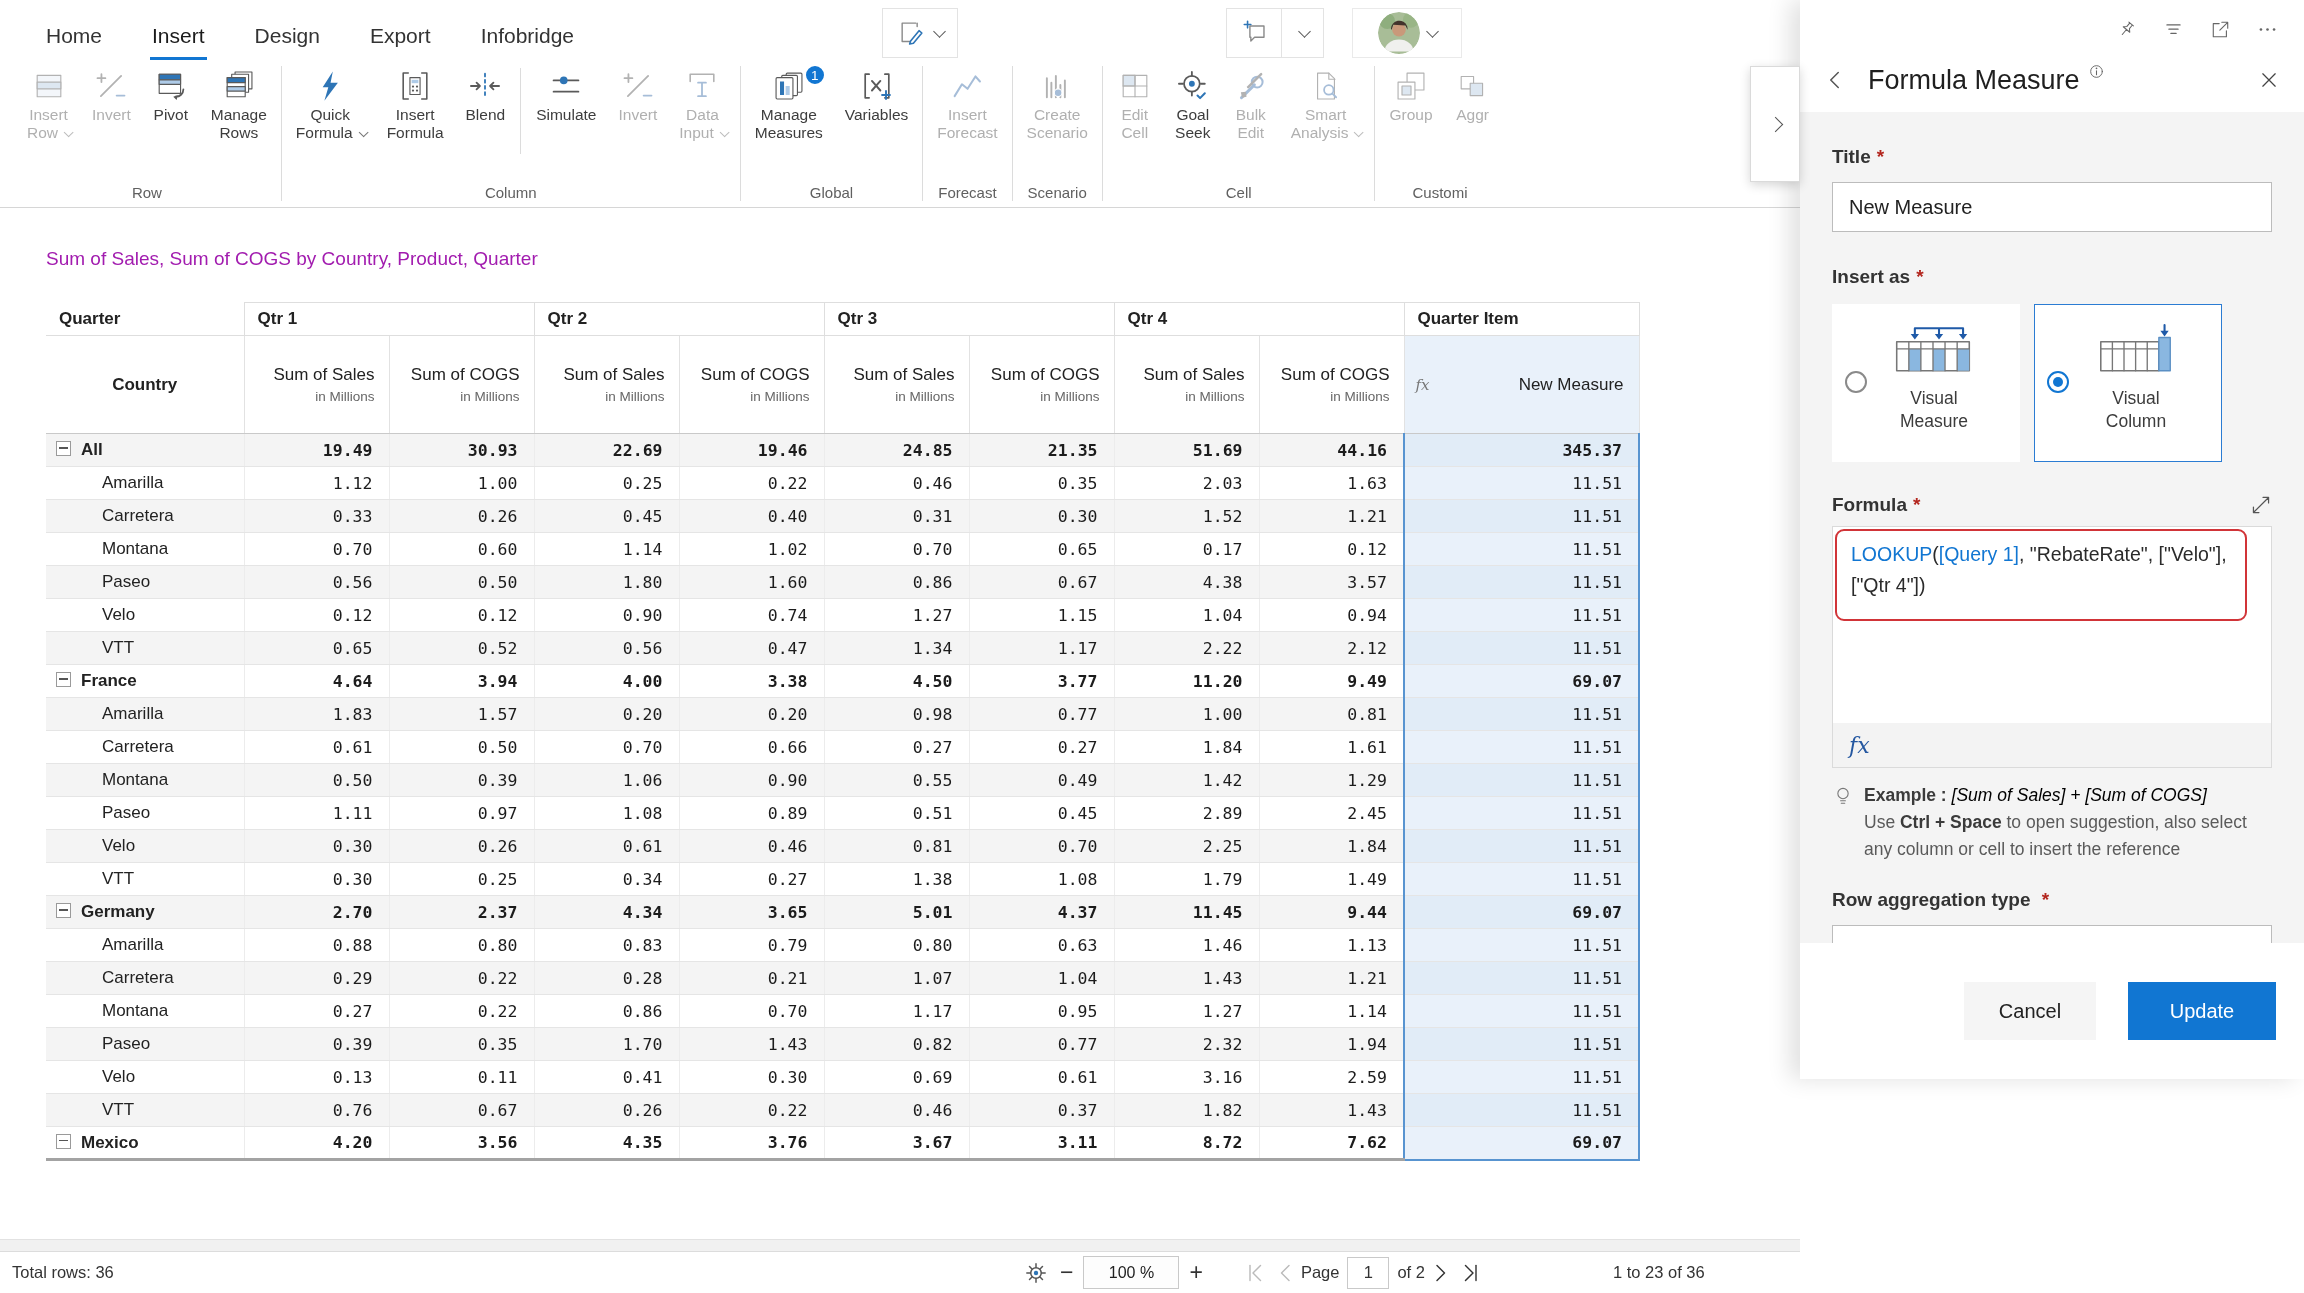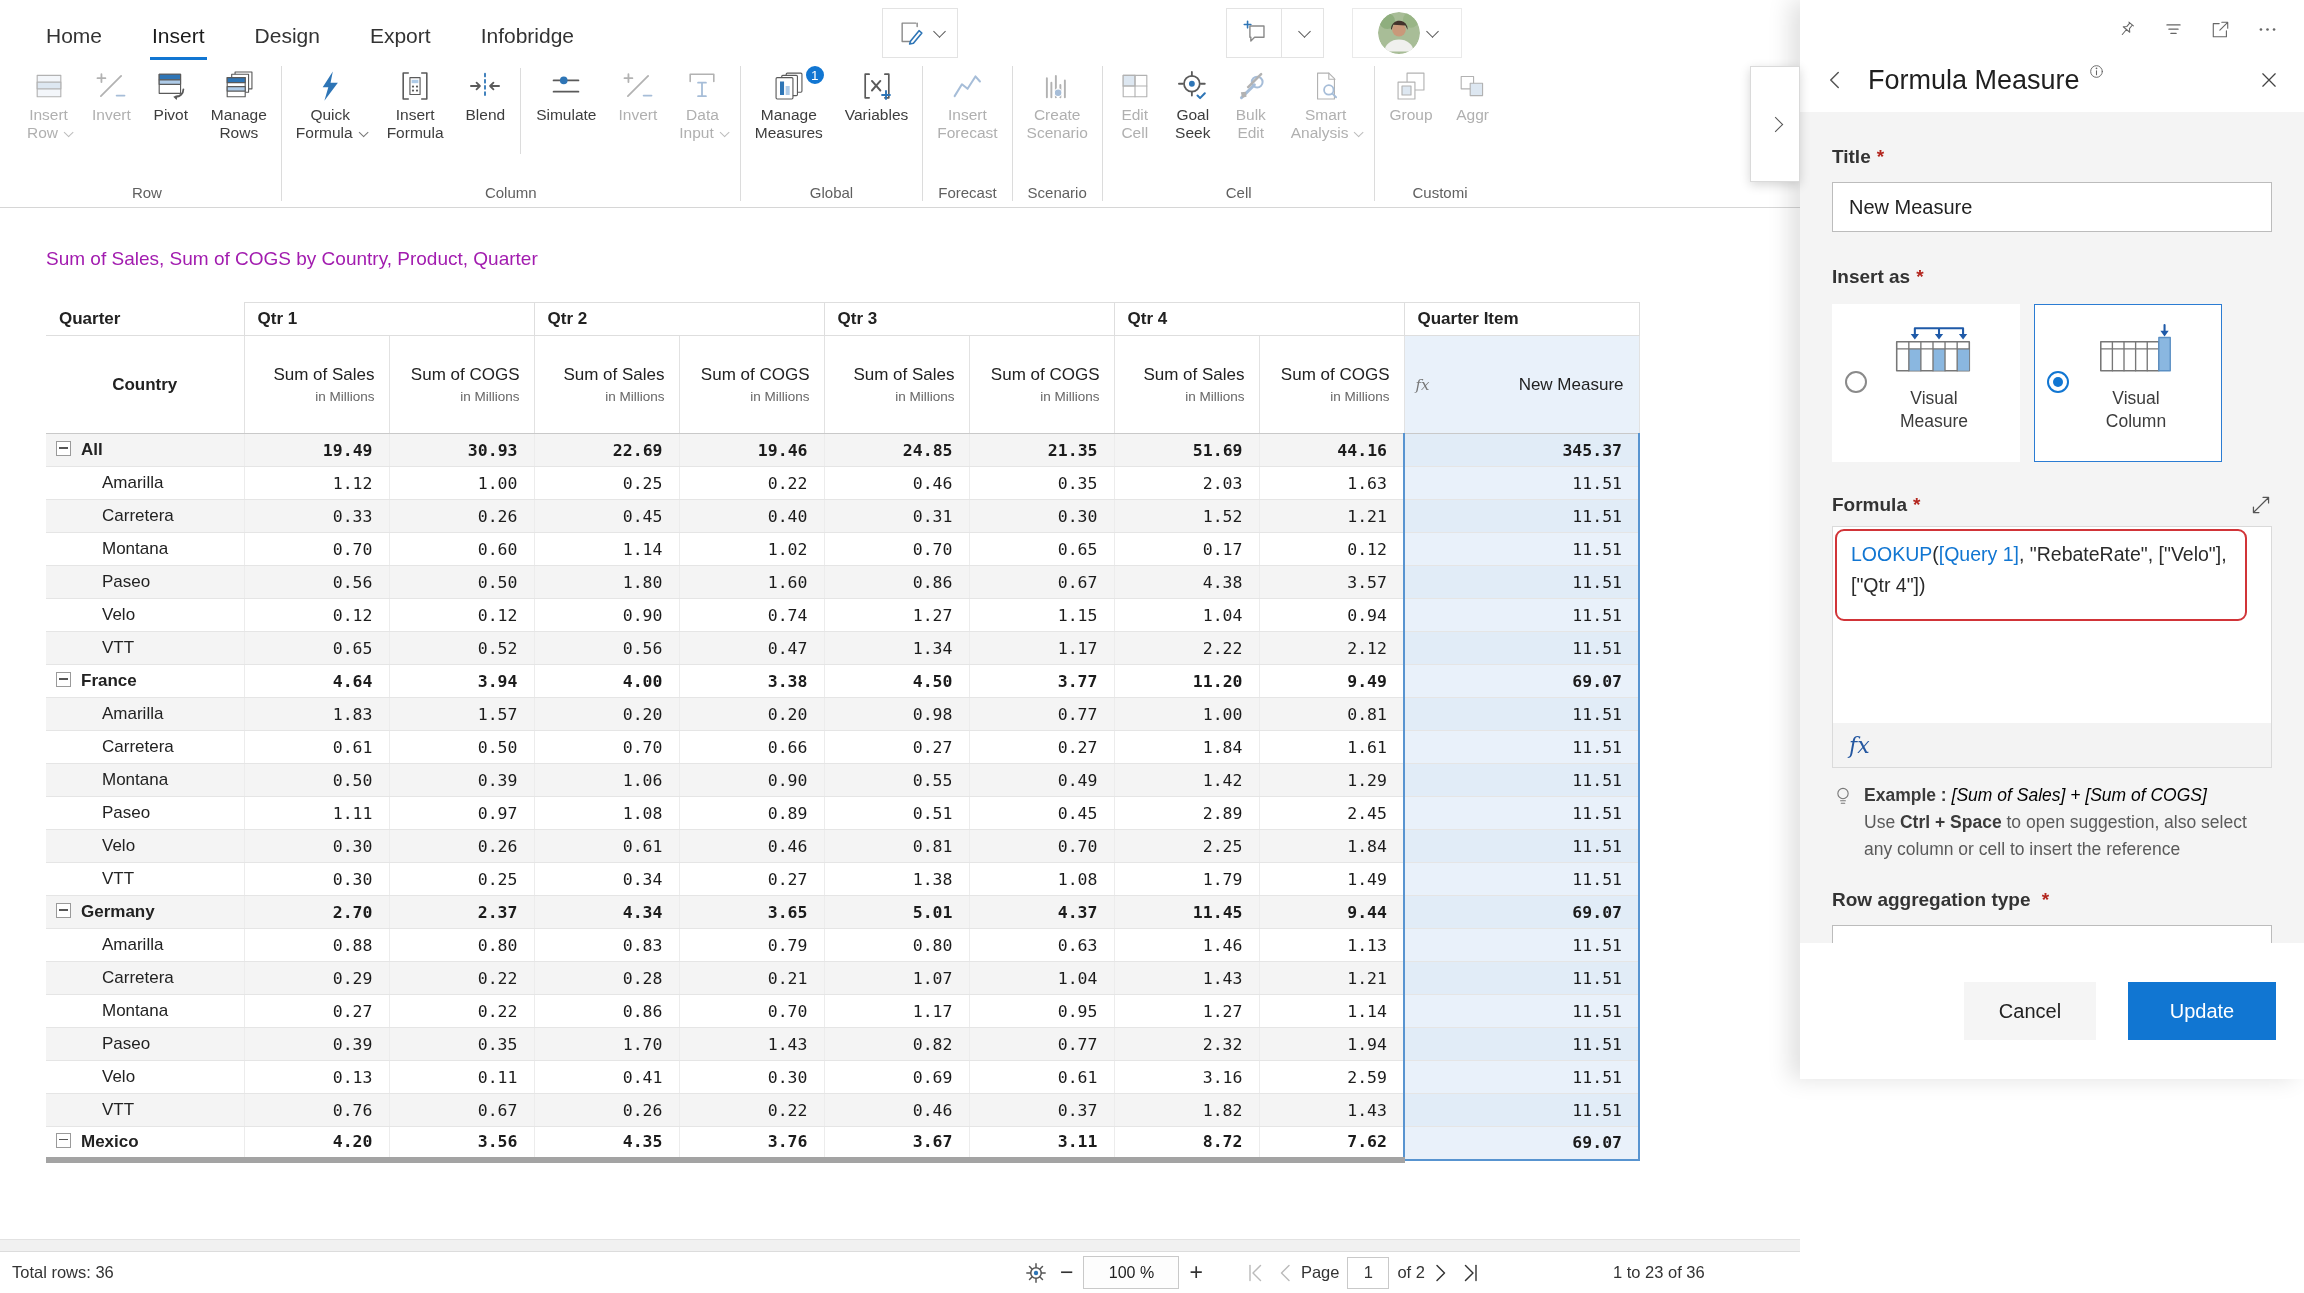--- a/index.html
+++ b/index.html
@@ -61,21 +61,21 @@
   .nm-h .nm-t{font-weight:400;color:#222;font-size:17px;}
   .matrix td{height:33px;box-sizing:border-box;border-right:1px solid #ececec;border-bottom:1px solid #e5e5e5;}
   .matrix tbody tr:nth-child(odd){background:#f4f4f4;}
   .matrix td.num{font-family:"DejaVu Sans Mono",monospace;font-size:16.5px;text-align:right;padding-right:16px;color:#1c1c1c;}
   .matrix tr.group td{font-weight:700;}
   .matrix tr.group td.num{font-weight:700;}
   .matrix td.name{padding-left:10px;color:#222;}
   .matrix tr.product td.name{padding-left:56px;}
   .matrix td.nm{background:#e9f1fa;border-left:2px solid #5894d0;border-right:2px solid #5894d0;}
   .matrix tbody tr:nth-child(odd) td.nm{background:#e1ecf7;}
-  .matrix tr.last td{border-bottom:6px solid #a3a3a3;}
+  .matrix tr.last td{border-bottom:3px solid #a3a3a3;}
   .matrix tr.last td.nm{border-bottom:2px solid #5894d0;}
   .collapse{display:inline-block;width:13px;height:13px;border:1px solid #9a9a9a;background:#fff;position:relative;margin-right:10px;vertical-align:-1px;}
   .collapse::after{content:"";position:absolute;left:2px;right:2px;top:5px;height:1.5px;background:#555;}
 
   
   .scrolltrack{position:absolute;left:0;bottom:42px;width:1800px;height:11px;background:#f1f1f1;border-top:1px solid #e2e2e2;}
   .statusbar{position:absolute;left:0;bottom:0;width:1800px;height:42px;background:#fff;border-top:1px solid #dcdcdc;display:flex;align-items:center;font-size:16.5px;color:#333;box-sizing:border-box;}
   .sb-total{margin-left:12px;}
   .sb-right{position:absolute;left:1022px;display:flex;align-items:center;}
   .sb-right .ic24{width:28px;height:28px;}

